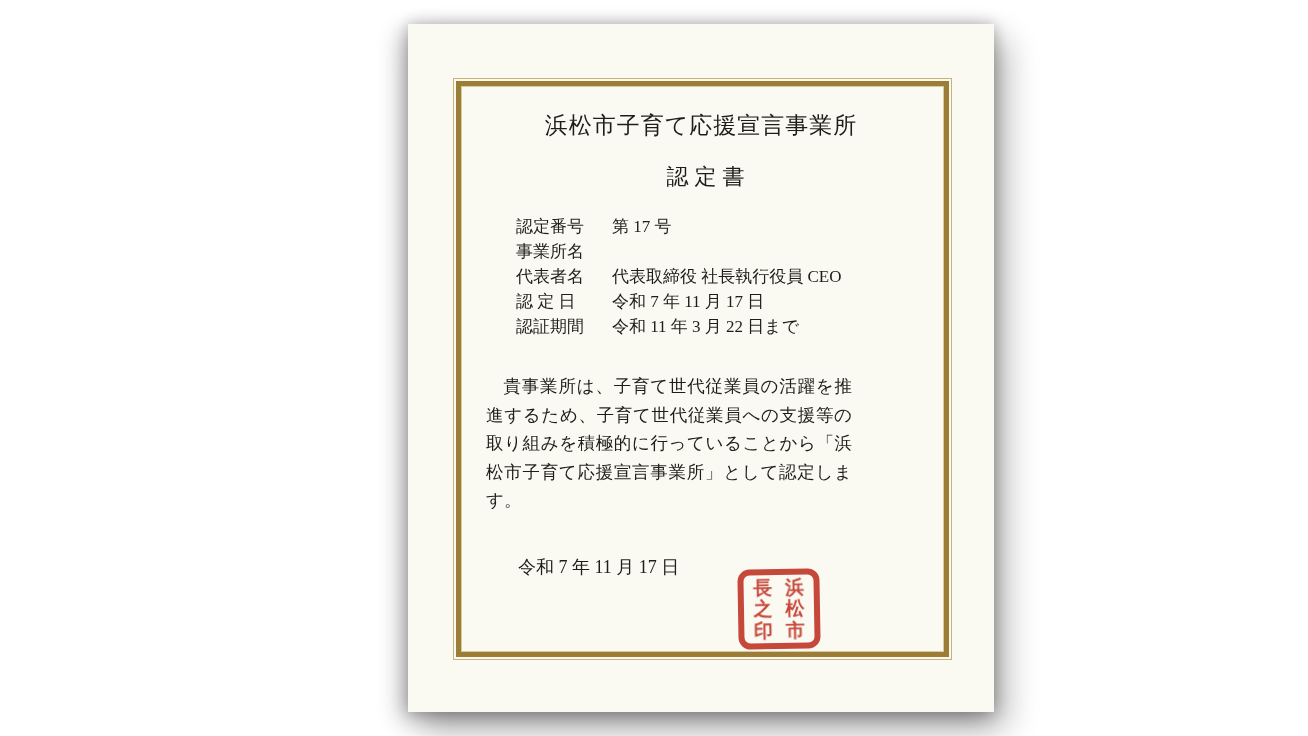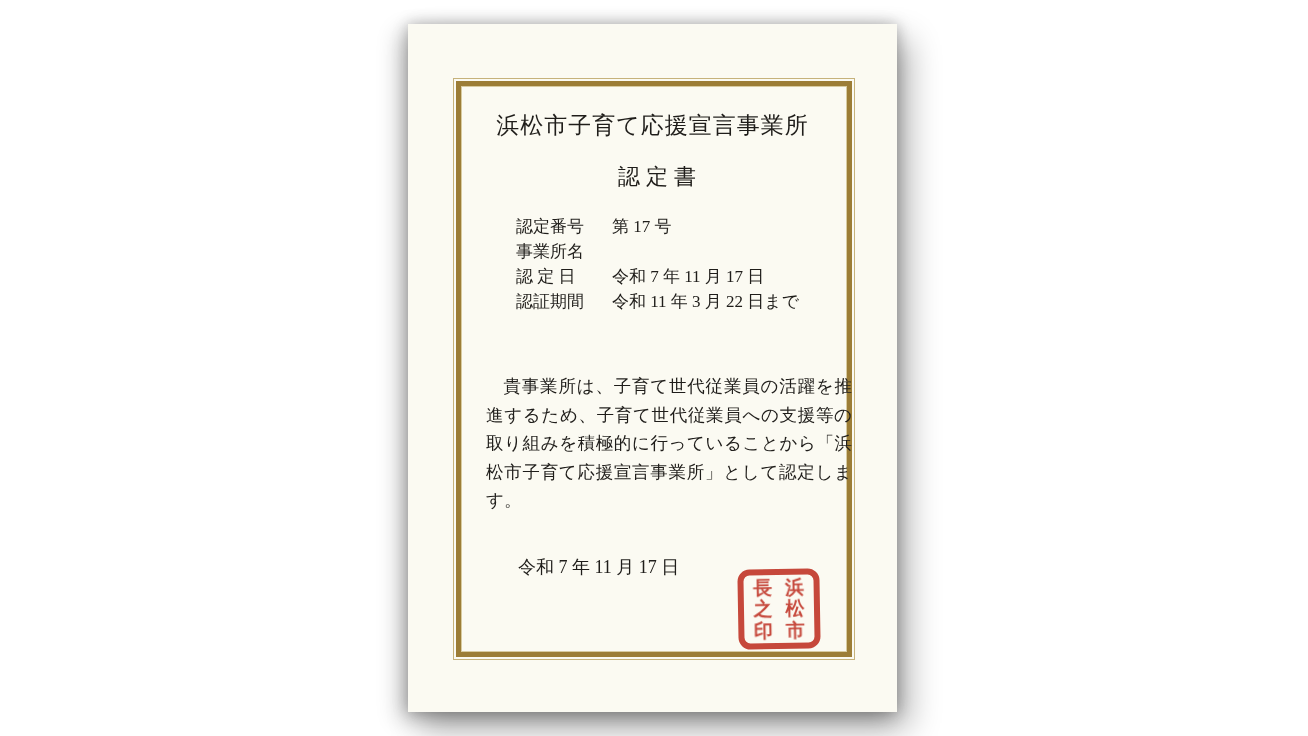--- a/index.html
+++ b/index.html
@@ -4,21 +4,21 @@
 <style>
   * { margin:0; padding:0; box-sizing:border-box; }
   html,body { width:1308px; height:736px; background:#ffffff; overflow:hidden; }
   body { font-family:"Liberation Serif","DejaVu Serif",serif; color:#1f1d1a; }
 
   .canvas {
     position:relative; width:1308px; height:736px; background:#ffffff;
   }
 
   .paper {
-    position:absolute; left:408px; top:24px; width:489px; height:688px;
+    position:absolute; left:408px; top:24px; width:586px; height:688px;
     background:#fbfaf2;
     box-shadow: 0 0 14px rgba(0,0,0,.25),
                 12px 16px 30px rgba(0,0,0,.30),
                 -9px 8px 22px rgba(0,0,0,.20);
   }
 
   
   .frame-outer {
     position:absolute; left:45px; top:54px; right:42px; bottom:52px;
     border:1px solid #c6b27b;
@@ -96,20 +96,24 @@
 
     <div class="fields">
       <div class="field-row">
         <span class="flabel">認定番号</span>
         <span class="fvalue">第 17 号</span>
       </div>
       <div class="field-row">
         <span class="flabel">事業所名</span>
       </div>
       <div class="field-row">
+        <span class="flabel">代表者名</span>
+        <span class="fvalue">代表取締役 社長執行役員 CEO</span>
+      </div>
+      <div class="field-row">
         <span class="flabel">認 定 日</span>
         <span class="fvalue">令和 7 年 11 月 17 日</span>
       </div>
       <div class="field-row">
         <span class="flabel">認証期間</span>
         <span class="fvalue">令和 11 年 3 月 22 日まで</span>
       </div>
     </div>
 
     <div class="body-text">貴事業所は、子育て世代従業員の活躍を推進するため、子育て世代従業員への支援等の取り組みを積極的に行っていることから「浜松市子育て応援宣言事業所」として認定します。</div>

